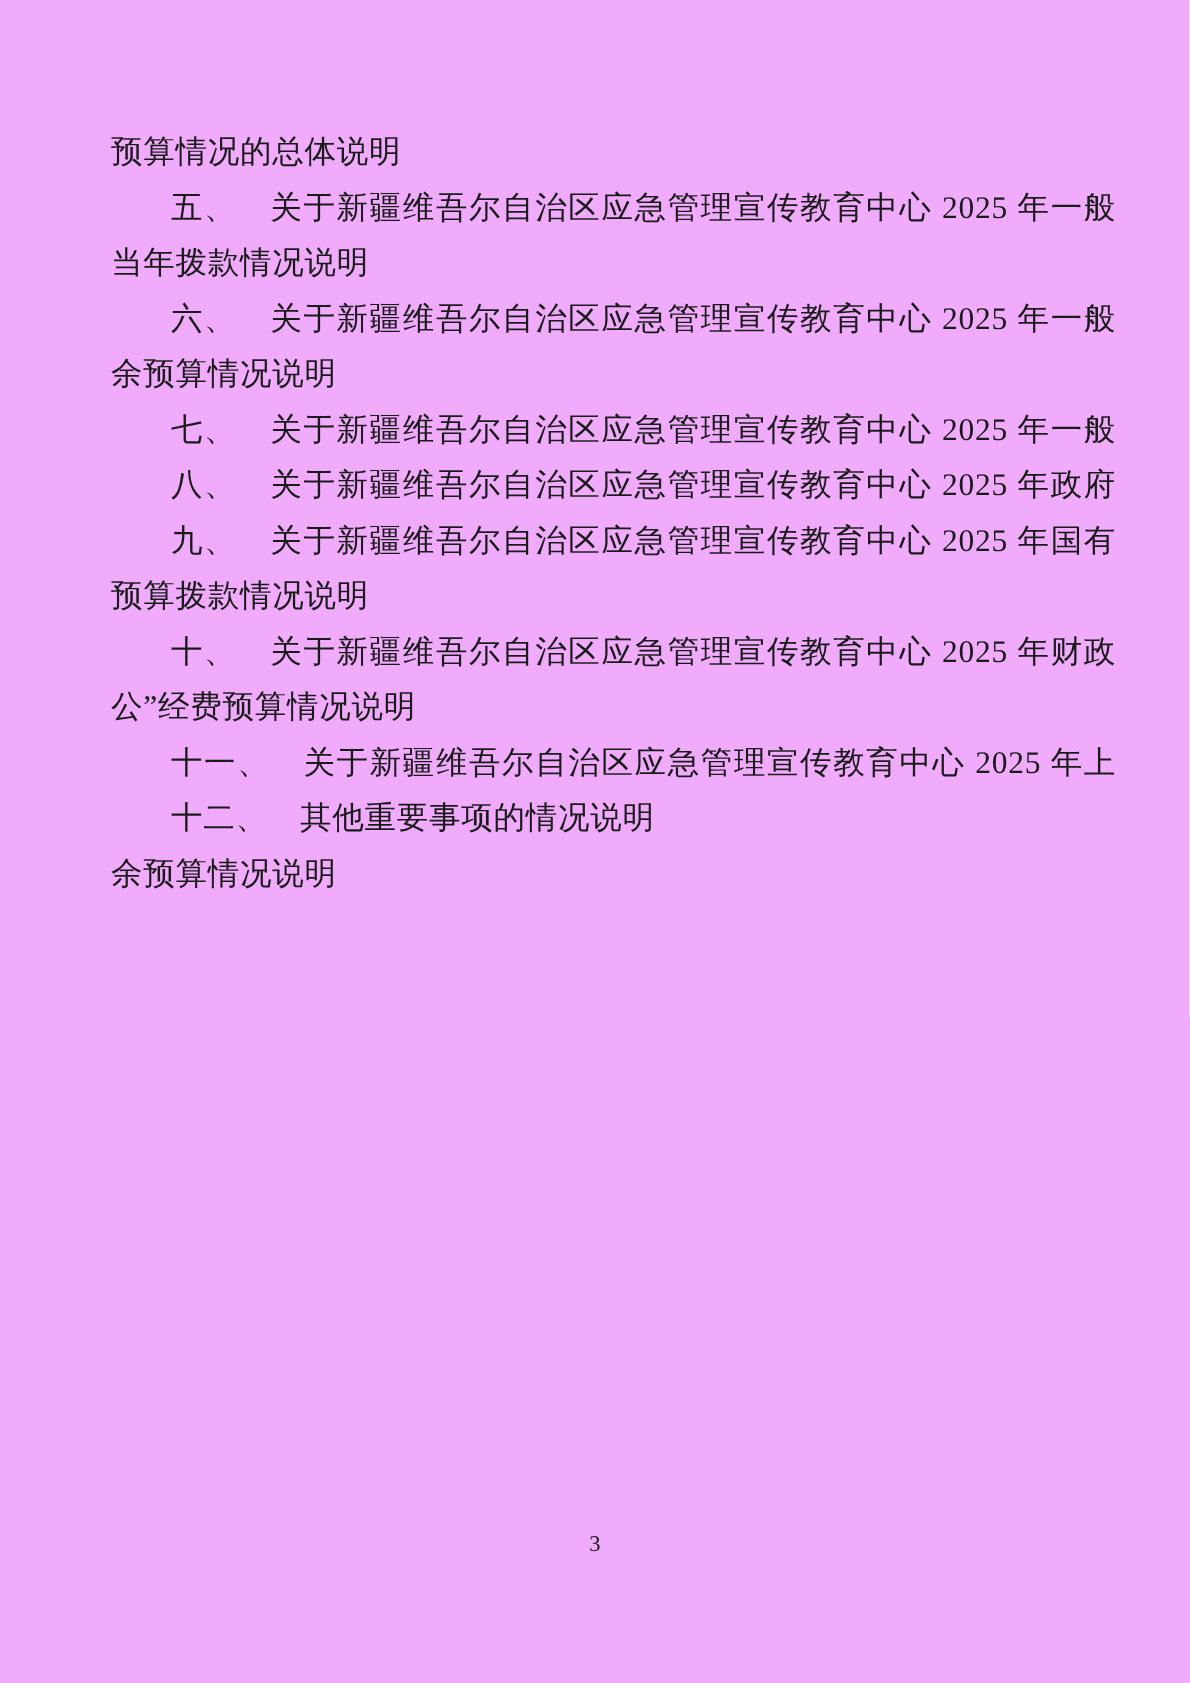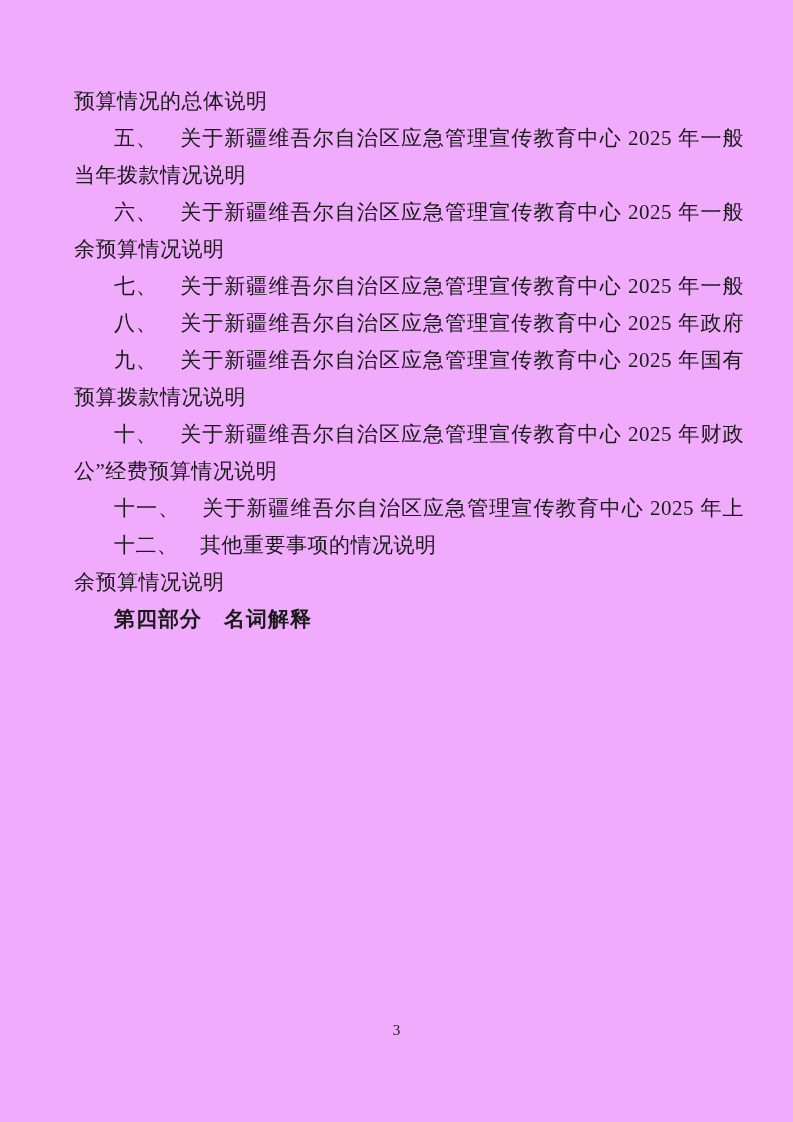--- a/index.html
+++ b/index.html
@@ -68,16 +68,15 @@
     <div class="ln">余预算情况说明</div>
     <div class="ln indent justify">七、　关于新疆维吾尔自治区应急管理宣传教育中心 2025 年一般公共预算</div>
     <div class="ln indent justify">八、　关于新疆维吾尔自治区应急管理宣传教育中心 2025 年政府性基金预</div>
     <div class="ln indent justify">九、　关于新疆维吾尔自治区应急管理宣传教育中心 2025 年国有资本经营</div>
     <div class="ln">预算拨款情况说明</div>
     <div class="ln indent justify">十、　关于新疆维吾尔自治区应急管理宣传教育中心 2025 年财政拨款“三</div>
     <div class="ln">公”经费预算情况说明</div>
     <div class="ln indent justify">十一、　关于新疆维吾尔自治区应急管理宣传教育中心 2025 年上年结转结</div>
     <div class="ln indent">十二、　其他重要事项的情况说明</div>
     <div class="ln">余预算情况说明</div>
-    <div class="ln indent bold">第四部分　名词解释</div>
   </div>
   <div class="page-number">3</div>
 </div>
 
 </body></html>

